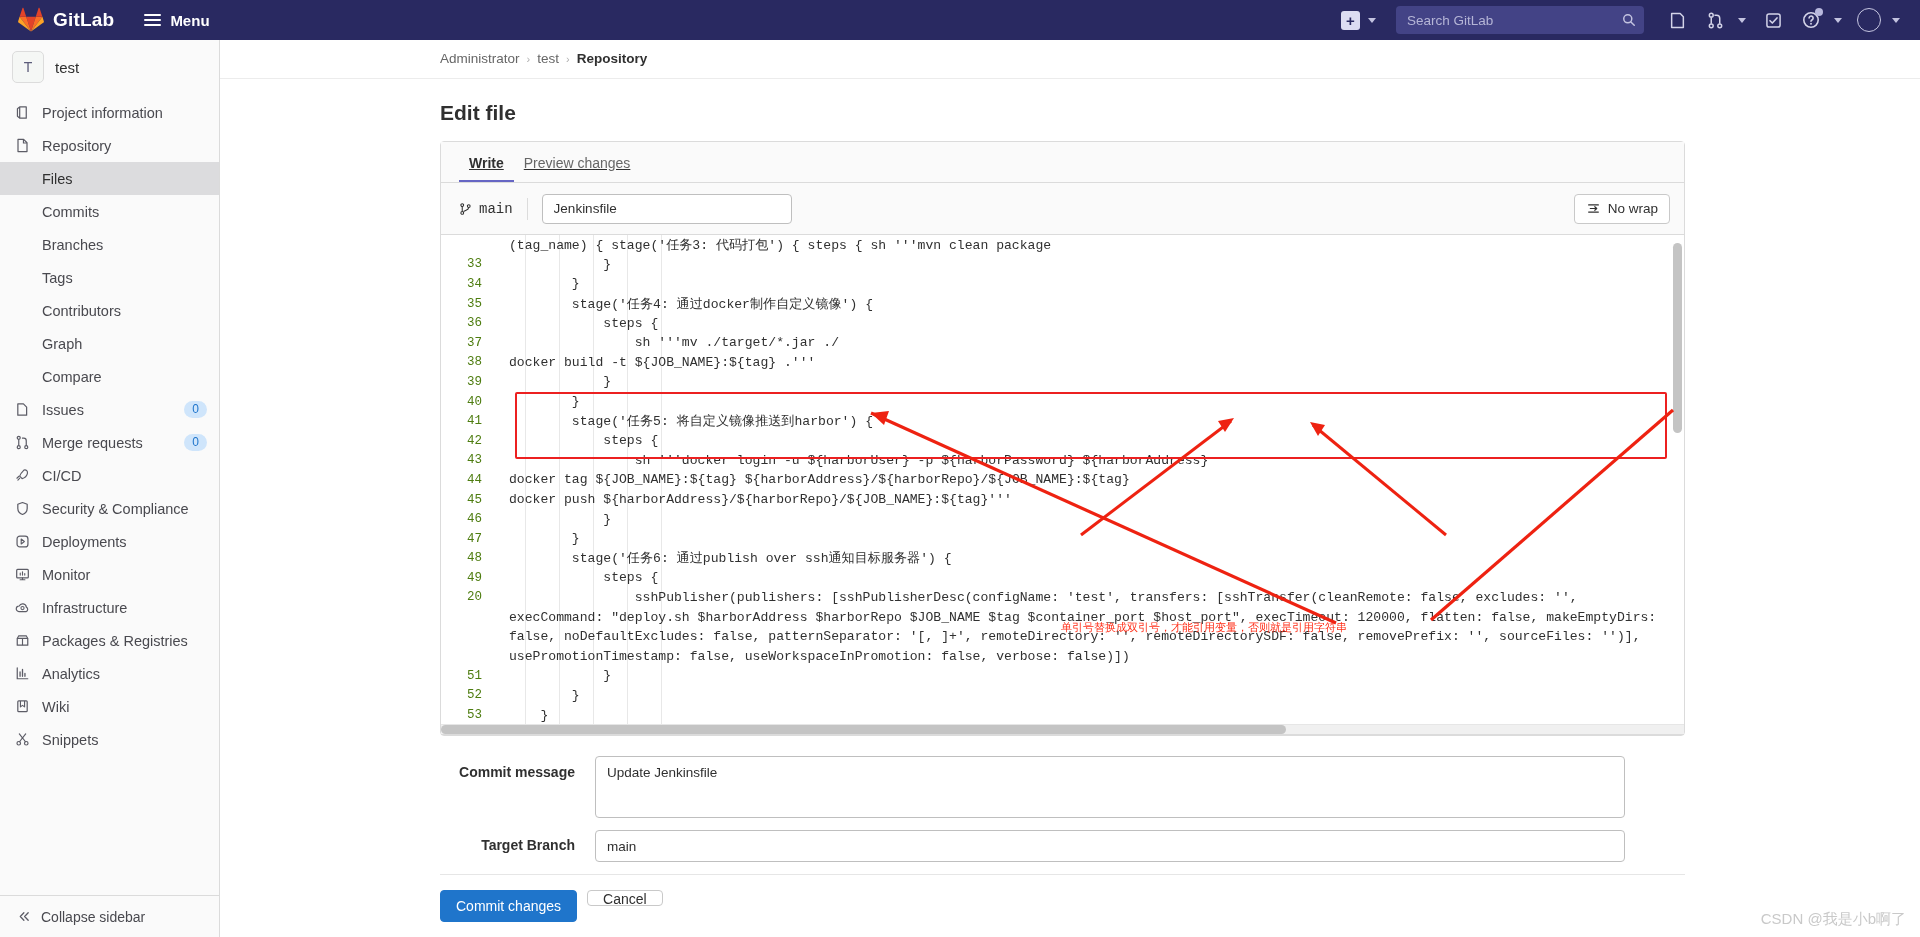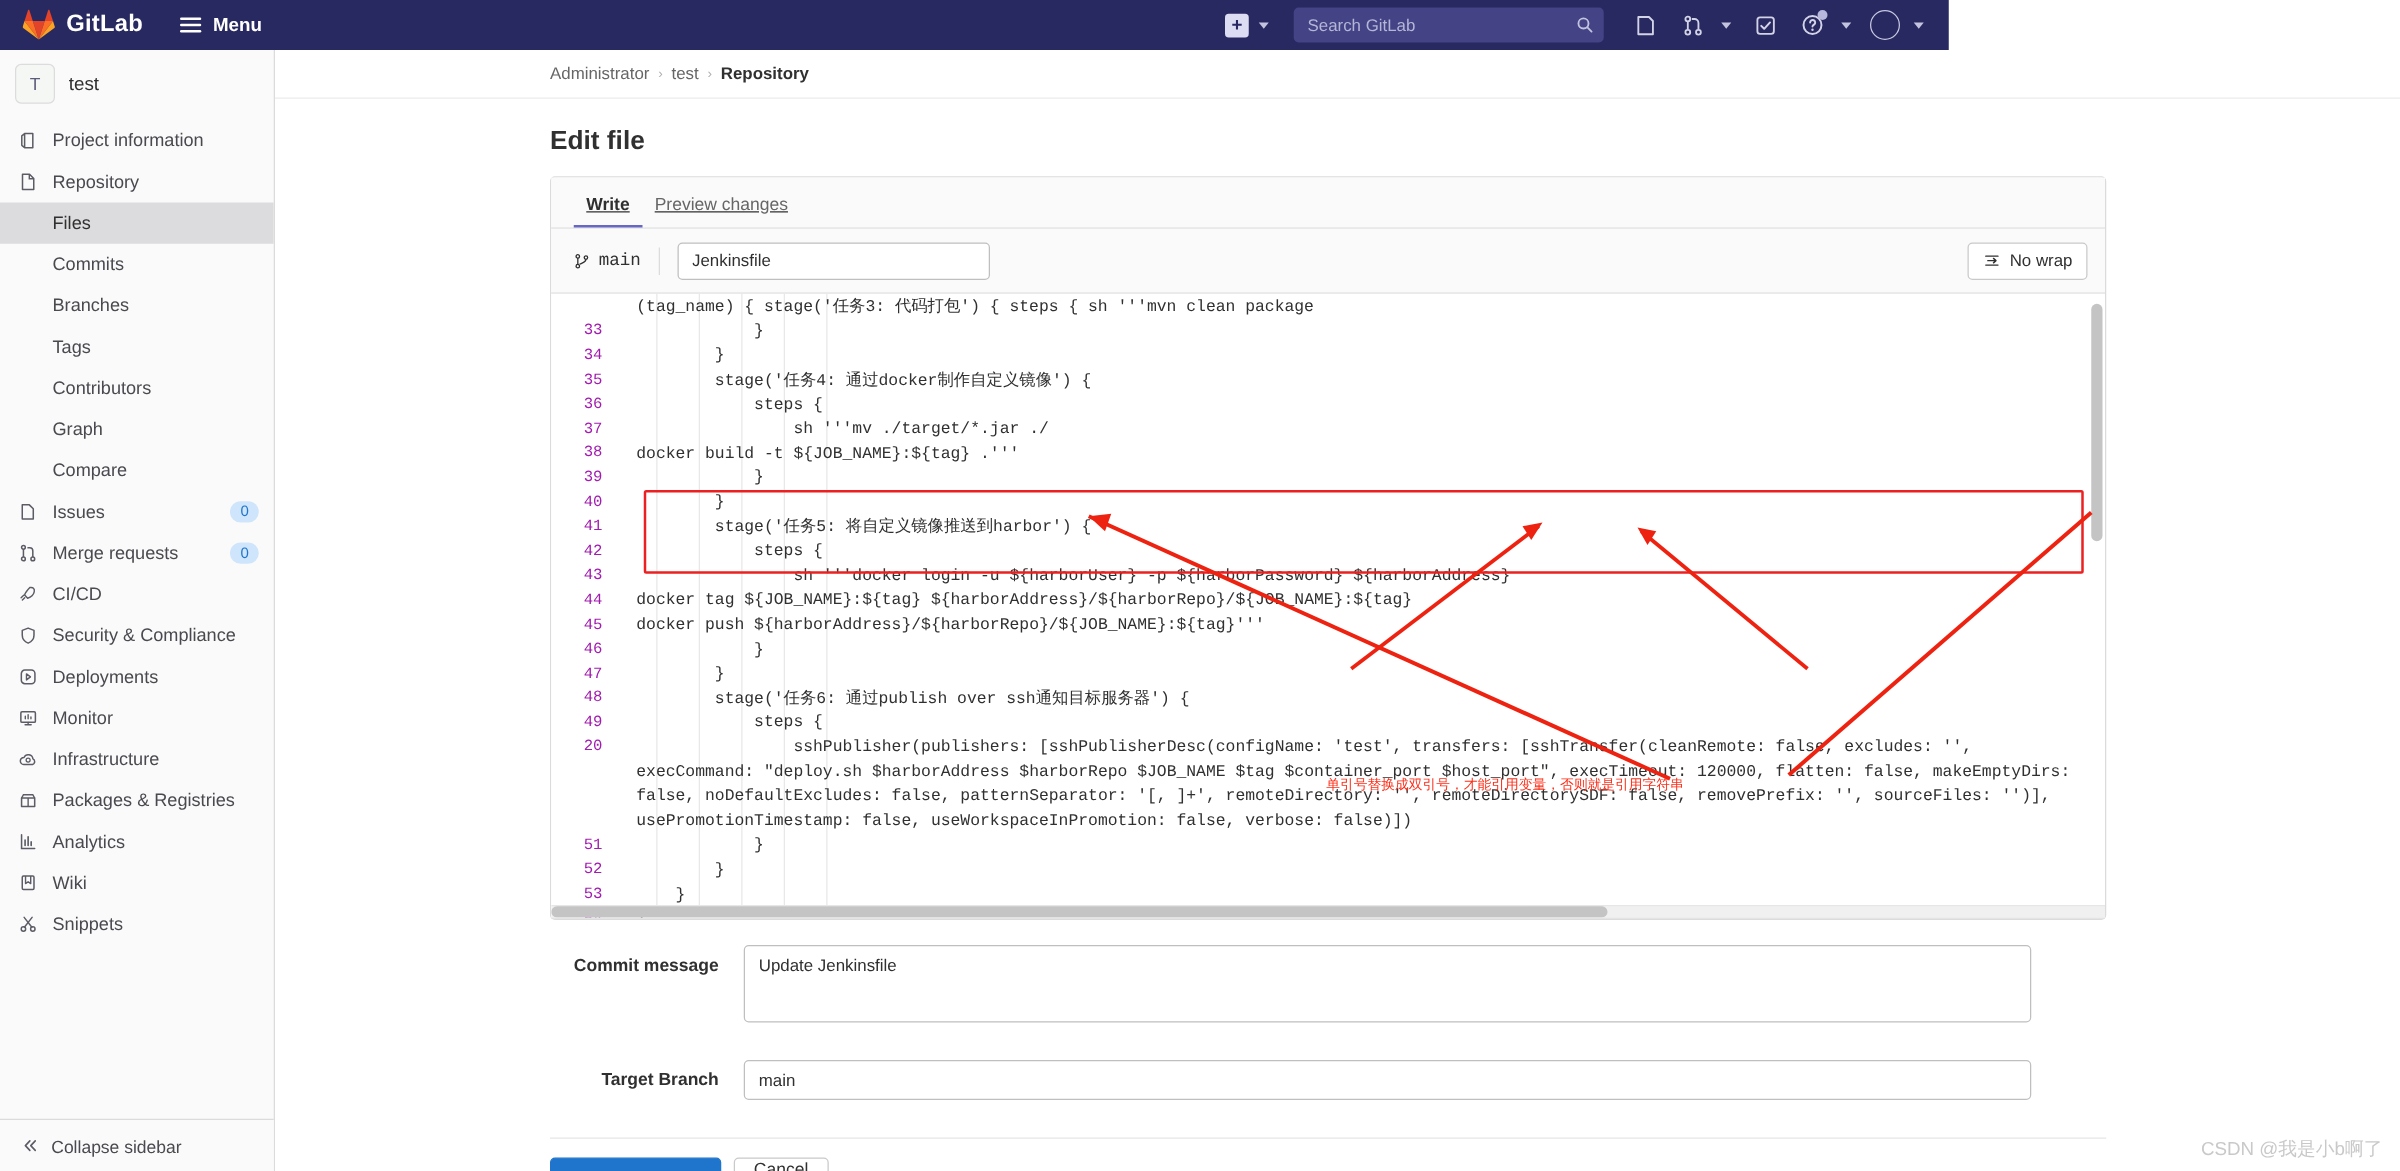--- a/index.html
+++ b/index.html
@@ -9,21 +9,21 @@
     background: #fff;
     font-family: "Liberation Sans", sans-serif;
     font-size: 14px;
     color: #303030;
   }
   #app { position: relative; width: 1920px; height: 937px; }
 
   
   .topnav {
     position: absolute; top: 0; left: 0;
-    width: 1559px; height: 40px;
+    width: 1920px; height: 40px;
     background: #292961;
     display: flex; align-items: center;
     z-index: 30;
   }
   .brand { display: flex; align-items: center; gap: 9px; padding-left: 18px; }
   .brand-logo { width: 26px; height: 26px; display:block; }
   .brand-text { color: #fff; font-size: 19px; font-weight: 600; letter-spacing: .2px; }
   .menu-btn {
     display: flex; align-items: center; gap: 9px;
     margin-left: 30px; color: #fff; font-size: 15px; font-weight: 600;
@@ -156,21 +156,21 @@
     position: relative; height: 500px; overflow: hidden;
     background: #fff; border-bottom: 1px solid #dbdbdb;
   }
   .code-scroll { position: absolute; inset: 0; }
   .code-line {
     display: flex; height: 19.6px; align-items: center;
     font-family: "Liberation Mono", monospace; font-size: 13.1px; white-space: pre;
   }
   .ln {
     width: 55px; flex: 0 0 55px; text-align: right; padding-right: 14px;
-    color: #a21caf; font-size: 12.5px; user-select: none;
+    color: #4d7c0f; font-size: 12.5px; user-select: none;
   }
   .ctext { color: #303030; padding-left: 13px; }
   .ind-guides { position: absolute; top: 0; left: 0; height: 100%; }
   .guide { position: absolute; top: 0; width: 1px; height: 100%; background: #e8e8e8; }
 
   .vscroll {
     position: absolute; right: 2px; top: 8px; width: 9px; height: 190px;
     background: #c4c4c4; border-radius: 5px; cursor: pointer; z-index: 6;
   }
   .hscroll {
@@ -185,21 +185,21 @@
     position: absolute; border: 2.5px solid #ec2020; border-radius: 2px;
     background: transparent;
   }
   .annot-text {
     position: absolute; color: #ff2d17; font-size: 11px; white-space: nowrap;
     font-family: "DejaVu Sans", sans-serif;
   }
 
   
   .form-area { margin-left: 220px; width: 1245px; padding-top: 20px; }
-  .form-row { display: flex; align-items: flex-start; margin-bottom: 30px; }
+  .form-row { display: flex; align-items: flex-start; margin-bottom: 12px; }
   .form-label {
     width: 155px; flex: 0 0 155px; text-align: right; padding-right: 20px;
     font-size: 14px; font-weight: 600; color: #303030; padding-top: 8px;
   }
   .form-label.tb { padding-top: 7px; }
   .commit-textarea {
     width: 1030px; height: 62px; resize: none;
     border: 1px solid #bfbfbf; border-radius: 4px; background: #fff;
     padding: 7px 11px; font-size: 13.5px; color: #303030;
     font-family: inherit; outline: none; line-height: 1.4;

